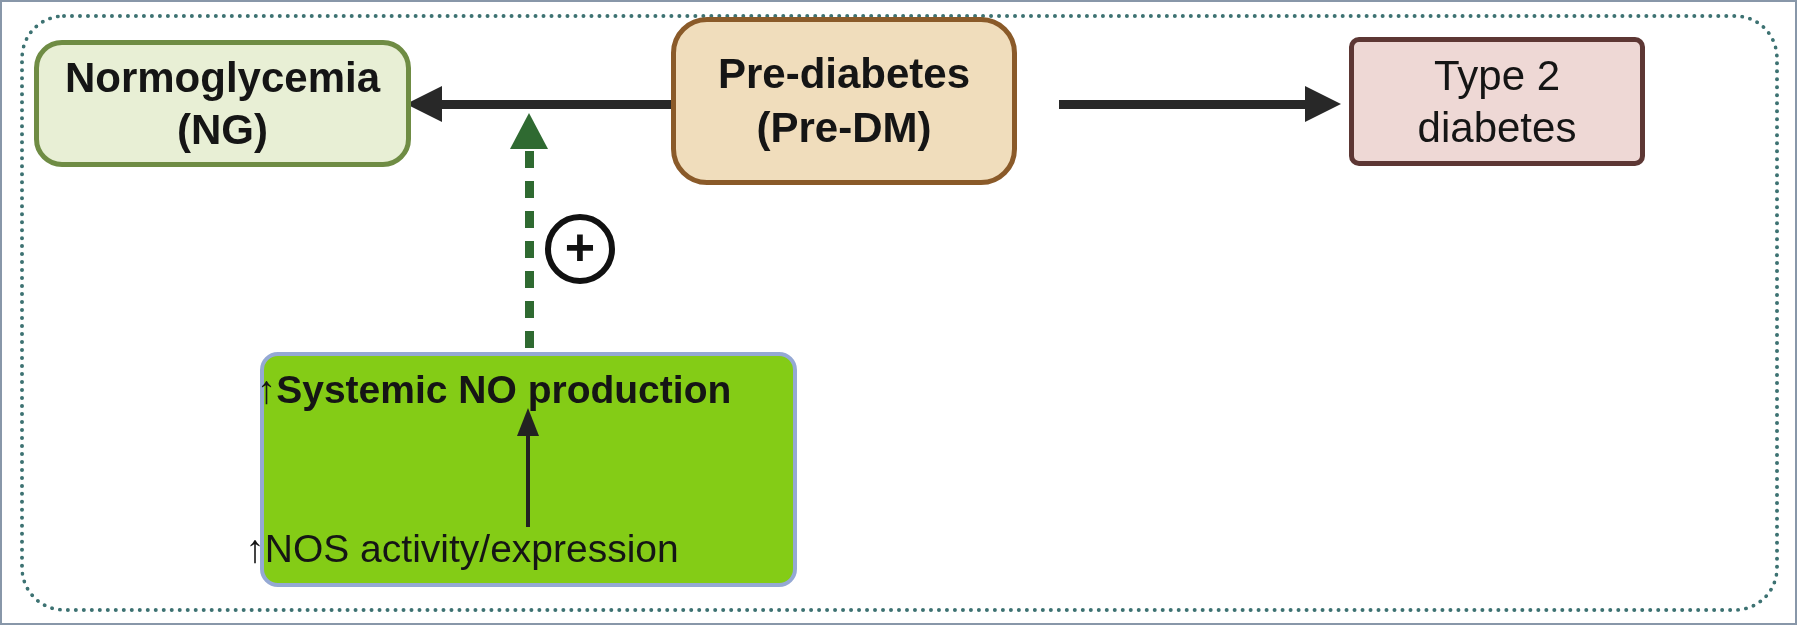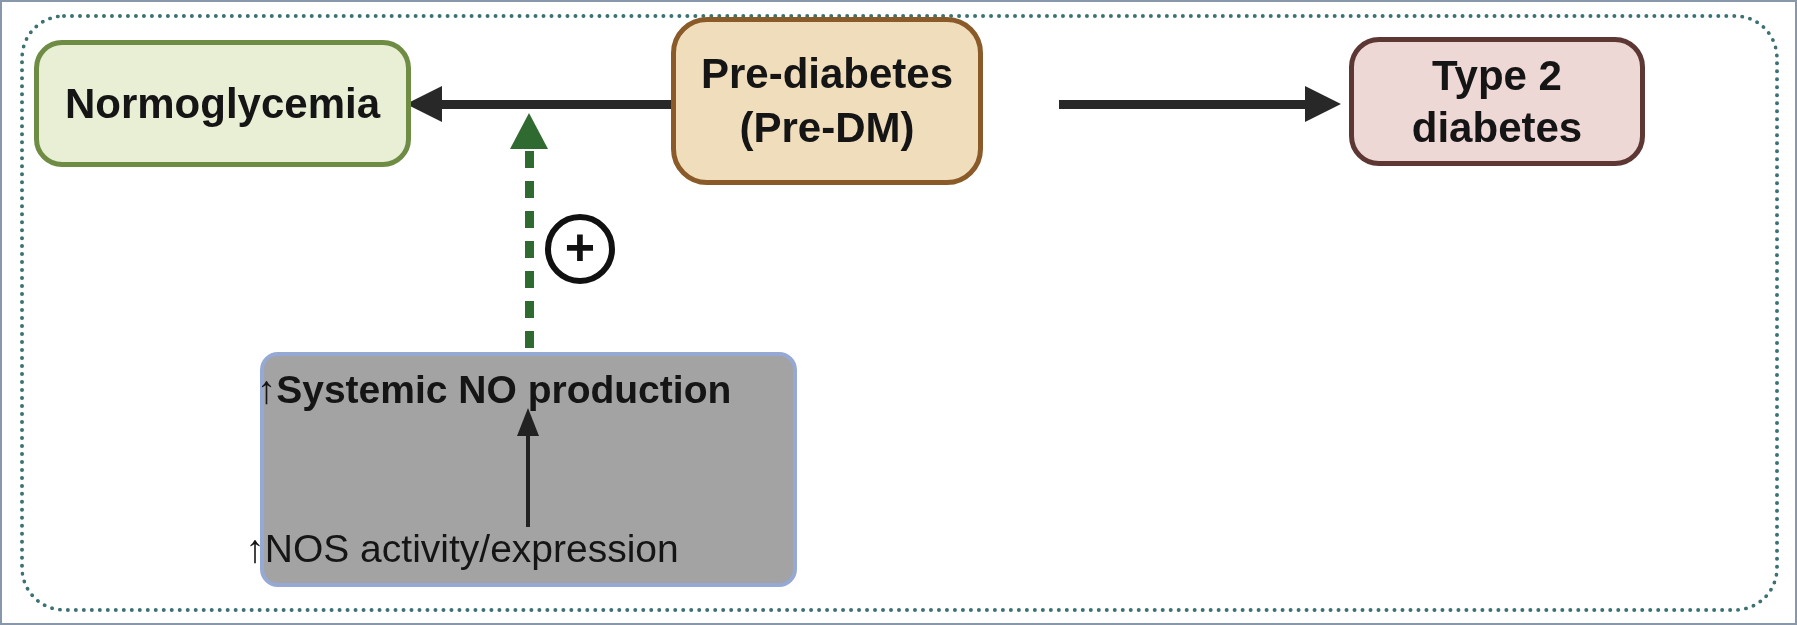--- a/index.html
+++ b/index.html
@@ -15,33 +15,33 @@
   .node {
     position:absolute; box-sizing:border-box; display:flex; flex-direction:column;
     align-items:center; justify-content:center; text-align:center;
   }
   .node-ng {
     left:32px; top:38px; width:377px; height:127px;
     background:#e8efd5; border:5px solid #6f8c44; border-radius:28px;
     font-size:42px; font-weight:700; line-height:1.22;
   }
   .node-predm {
-    left:669px; top:15px; width:312px; height:168px;
+    left:669px; top:15px; width:346px; height:168px;
     background:#f0ddbc; border:5px solid #8a5a29; border-radius:36px;
     font-size:42px; line-height:1.28;
   }
   .node-predm .title { font-weight:700; }
   .node-t2d {
     left:1347px; top:35px; width:296px; height:129px;
-    background:#eed8d5; border:5px solid #5d3734; border-radius:30px;
-    font-size:42px; font-weight:700; line-height:1.22;
+    background:#eed8d5; border:5px solid #5d3734; border-radius:10px;
+    font-size:42px; font-weight:400; line-height:1.22;
   }
   .node-no {
     left:258px; top:350px; width:537px; height:235px;
-    background:#a3a3a3; border:4px solid #95a9d4; border-radius:18px;
+    background:#84cc16; border:4px solid #95a9d4; border-radius:18px;
   }
   .no-line1 {
     position:absolute; left:230px; top:12px; transform:translateX(-50%);
     white-space:nowrap; font-size:39px; font-weight:700;
   }
   .no-line2 {
     position:absolute; left:198px; top:171px; transform:translateX(-50%);
     white-space:nowrap; font-size:39px; font-weight:400;text-align:center;
   }
   .inner-arrow-shaft {
@@ -93,20 +93,21 @@
 
   <div class="dash-line"></div>
   <div class="dash-head"></div>
 
   <div class="plus-circle">
     <span>+</span>
   </div>
 
   <div class="node node-ng">
     <div>Normoglycemia</div>
+    <div>(NG)</div>
   </div>
 
   <div class="node node-predm">
     <div class="title">Pre-diabetes (Pre-DM)</div>
   </div>
 
   <div class="node node-t2d">
     <div>Type 2 diabetes</div>
   </div>
 

